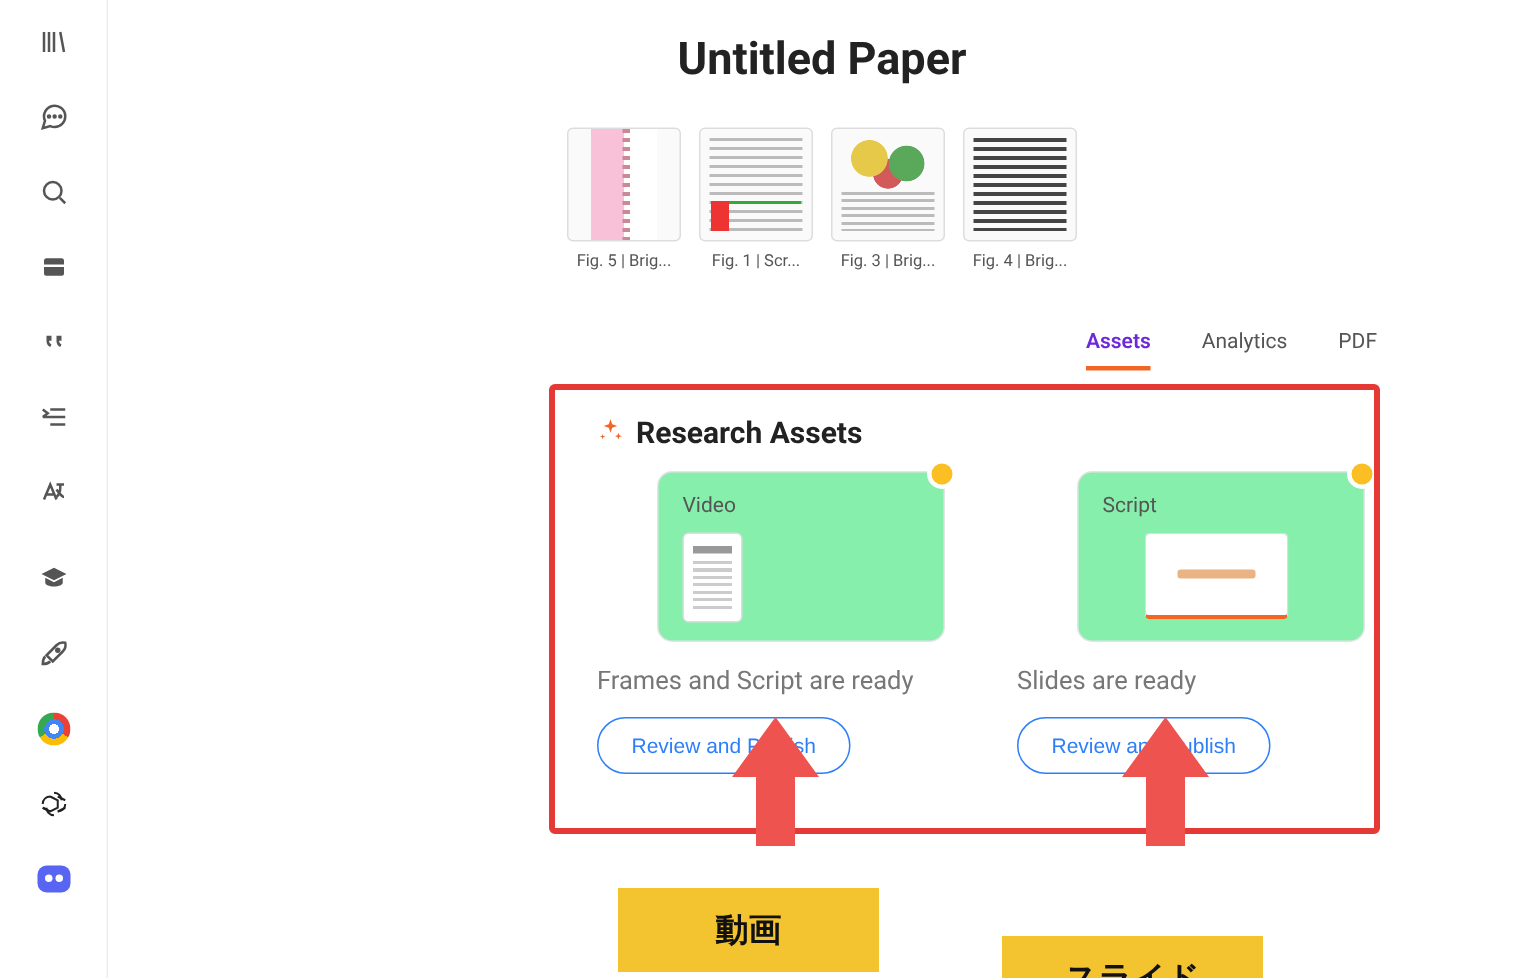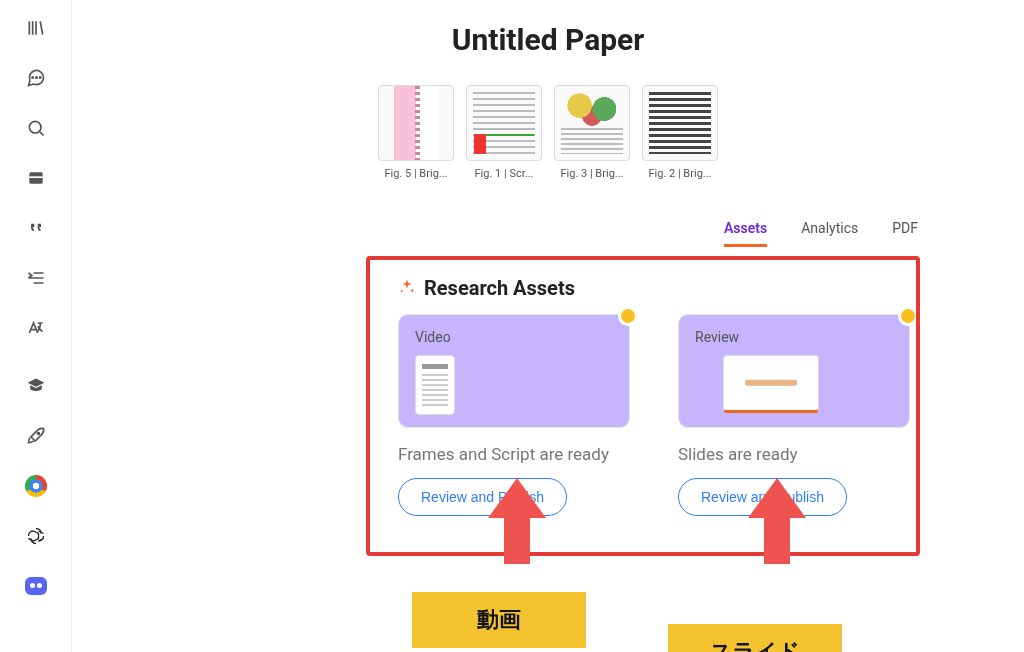--- a/index.html
+++ b/index.html
@@ -45,21 +45,21 @@
     
     .annot-box { position:absolute; left:366px; top:256px; width:554px; height:300px; border:4px solid #e53935; border-radius:4px; pointer-events:none; }
 
     
     .section-head { position:absolute; left:398px; top:276px; display:flex; align-items:flex-end; gap:8px; }
     .section-head-txt { font-size:20px; font-weight:700; }
     .spark-icon { color:#f26522; }
 
     .cards { position:absolute; left:398px; top:314px; display:flex; gap:48px; }
     .card { width:232px; }
-    .card-top { height:114px; background:#c4b5fd; border:1px solid #e4e4e7; border-radius:10px; padding:14px 16px; position:relative; }
+    .card-top { height:114px; background:#86efac; border:1px solid #e4e4e7; border-radius:10px; padding:14px 16px; position:relative;margin-left:40px; }
     .card-title { font-size:14px; color:#555; margin-bottom:10px; }
     .dot { position:absolute; top:-6px; right:-6px; width:14px; height:14px; border-radius:50%; background:#fbbf24; box-shadow:0 0 0 3px #fff; }
 
     .video-thumb { width:40px; height:60px; background:#fff; border:1px solid #ddd; border-radius:4px; position:relative; }
     .video-thumb::before{content:"";position:absolute;left:6px;right:6px;top:8px;height:5px;background:#999;}
     .video-thumb::after{content:"";position:absolute;left:6px;right:6px;top:18px;bottom:8px;background:repeating-linear-gradient(#ccc 0 2px, transparent 2px 5px);}
 
     .slide-thumb { width:96px; height:58px; background:#fff; border:1px solid #ddd; border-radius:4px; border-bottom:3px solid #f26522; position:relative; margin-left:28px; }
     .slide-thumb::before{content:"";position:absolute;left:50%;top:50%;transform:translate(-50%,-55%);width:52px;height:6px;background:#e9b384;border-radius:2px;}
 
@@ -152,21 +152,21 @@
     <div class="fig">
       <div class="fig-thumb doodle-b"></div>
       <div class="fig-cap">Fig. 1 | Scr...</div>
     </div>
     <div class="fig">
       <div class="fig-thumb doodle-c"></div>
       <div class="fig-cap">Fig. 3 | Brig...</div>
     </div>
     <div class="fig">
       <div class="fig-thumb doodle-d"></div>
-      <div class="fig-cap">Fig. 2 | Brig...</div>
+      <div class="fig-cap">Fig. 4 | Brig...</div>
     </div>
   </div>
 
   <div class="tabs">
     <div class="tab active">Assets</div>
     <div class="tab">Analytics</div>
     <div class="tab">PDF</div>
   </div>
 </main>
 
@@ -186,21 +186,21 @@
       <div class="card-title">Video</div>
       <div class="video-thumb"></div>
     </div>
     <div class="card-status">Frames and Script are ready</div>
     <button class="pill-btn">Review and Publish</button>
   </div>
 
   <div class="card">
     <div class="card-top">
       <span class="dot"></span>
-      <div class="card-title">Review</div>
+      <div class="card-title">Script</div>
       <div class="slide-thumb"></div>
     </div>
     <div class="card-status">Slides are ready</div>
     <button class="pill-btn">Review and Publish</button>
   </div>
 </div>
 
 <div class="annot-box"></div>
 
 <div class="arrow" style="left:488px; top:478px;">

